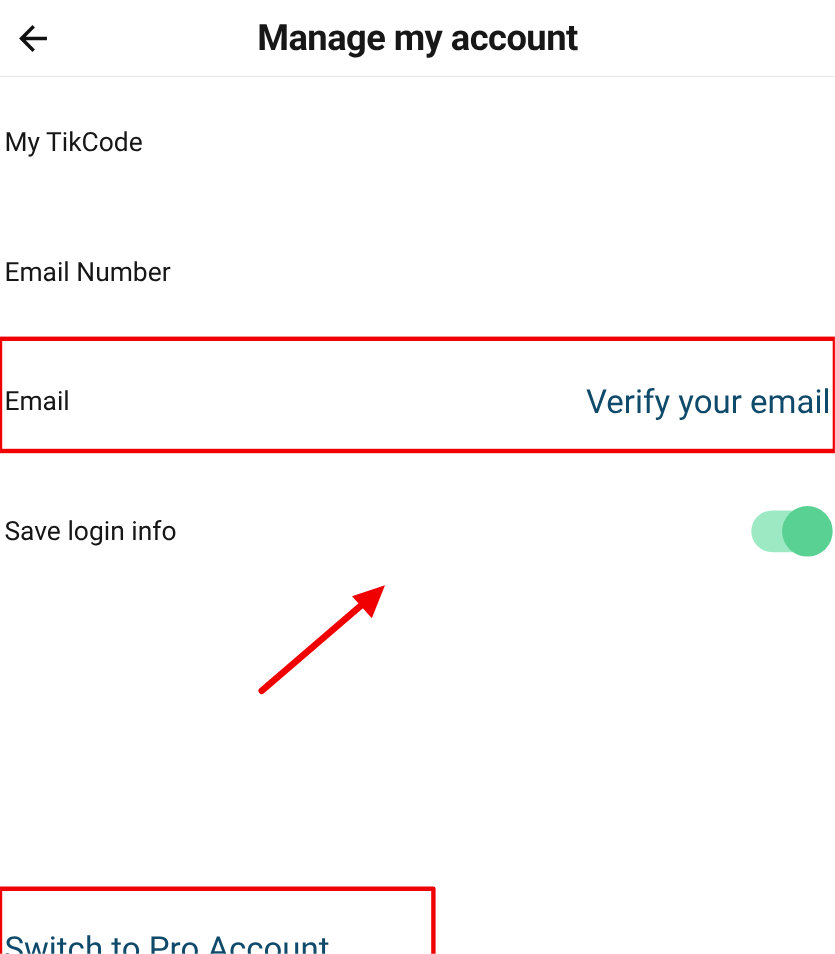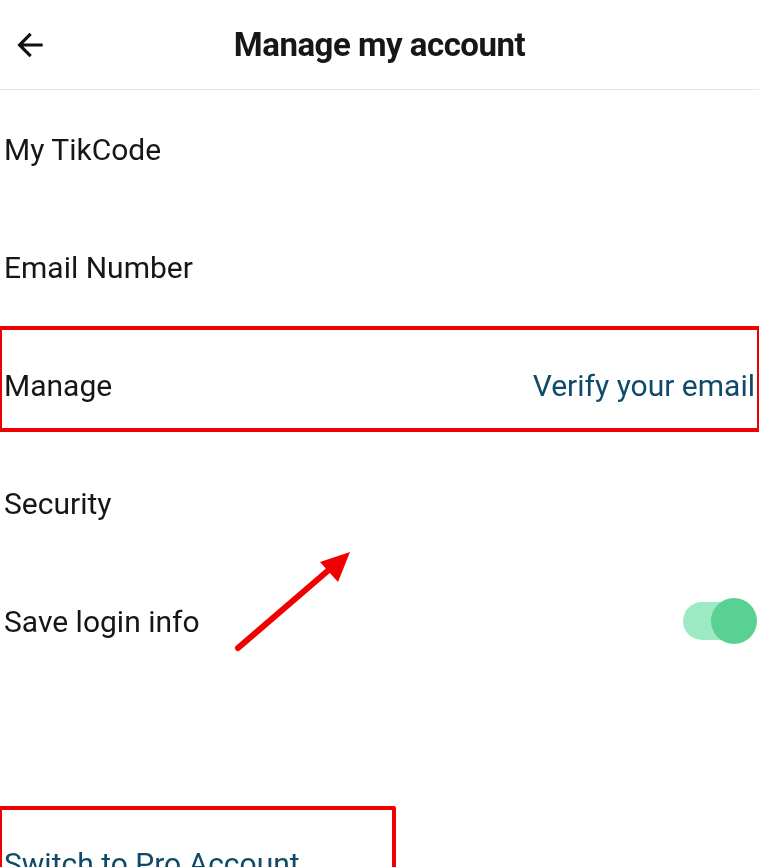--- a/index.html
+++ b/index.html
@@ -8,21 +8,21 @@
       width: 759px;
       height: 867px;
       background: #ffffff;
       overflow: hidden;
       position: relative;
     }
     .header {
       display: flex;
       align-items: center;
       justify-content: center;
-      height: 90px;
+      height: 70px;
       position: relative;
       border-bottom: 1px solid #e6e6e6;
     }
     .back-btn {
       position: absolute;
       left: 6px;
       top: 50%;
       transform: translateY(-50%);
       width: 48px;
       height: 48px;
@@ -41,21 +41,21 @@
     .list { position: relative; }
     .row {
       display: flex;
       align-items: center;
       justify-content: space-between;
       height: 118px;
       padding: 0 4px 0 4px;
       cursor: pointer;
     }
     .row .label {
-      font-size: 30px;
+      font-size: 24px;
       color: #161616;
       font-weight: 400;
     }
     .row .action {
       font-size: 30px;
       color: #0f4a6b;
       font-weight: 400;
       margin-left: 16px;
     }
     
@@ -132,28 +132,25 @@
 
   <div class="row">
     <span class="label">My TikCode</span>
   </div>
 
   <div class="row">
     <span class="label">Email Number</span>
   </div>
 
   <div class="row">
-    <span class="label">Manage</span>
+    <span class="label">Email</span>
     <span class="action">Verify your email</span>
   </div>
 
 
-  <div class="row">
-    <span class="label">Security</span>
-  </div>
 
   <div class="row">
     <span class="label">Save login info</span>
     <div class="toggle">
       <div class="knob"></div>
     </div>
   </div>
 
   <div class="highlight-email"></div>
 

